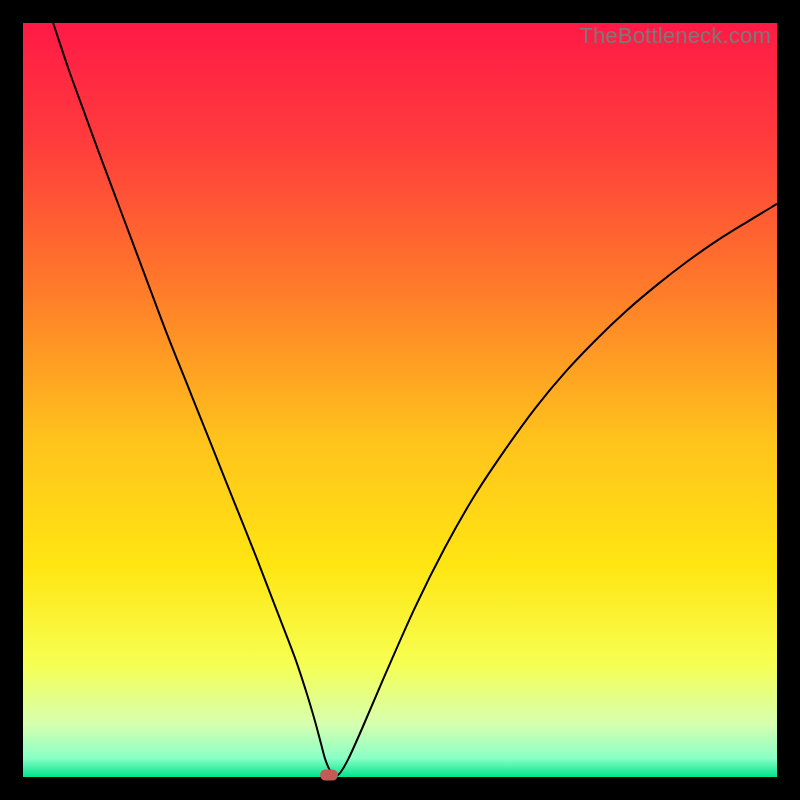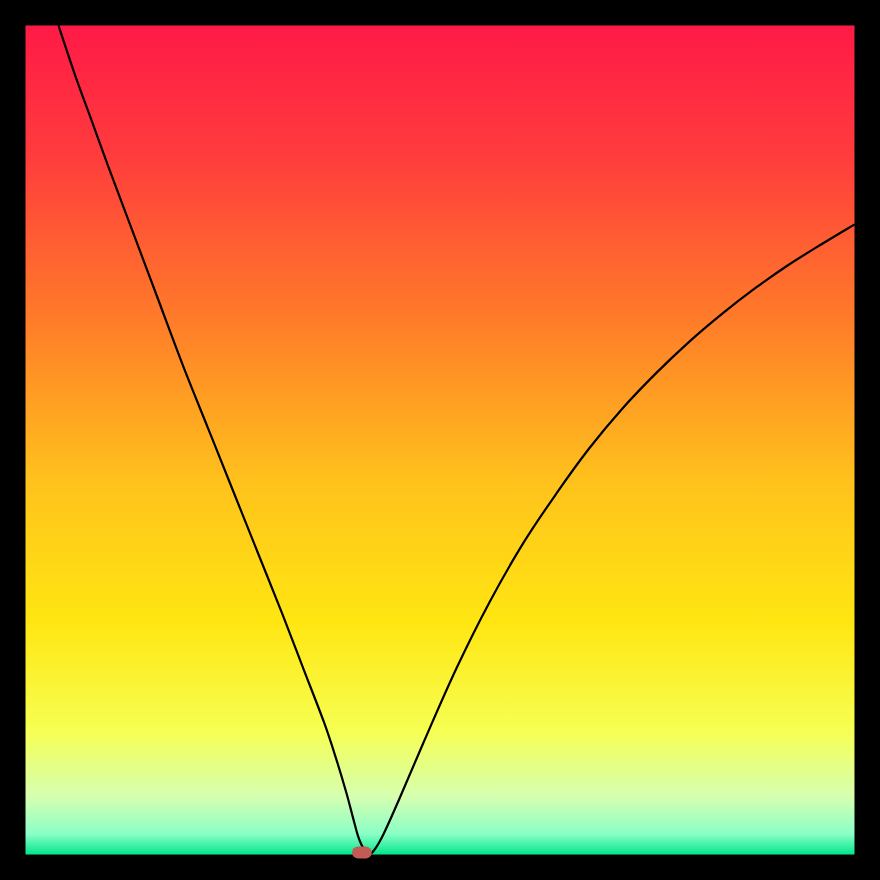--- a/index.html
+++ b/index.html
@@ -74,14 +74,15 @@
     </defs>
     <rect x="0" y="0" width="754" height="754" fill="url(#bg-grad)"></rect>
   </svg>
 
   <svg class="curve" viewBox="0 0 754 754" preserveAspectRatio="none">
     <path id="curve-path" d="M 30.16 0.00 C 32.67 7.54, 40.21 30.79, 45.24 45.24 C 50.27 59.69, 55.29 72.89, 60.32 86.71 C 65.35 100.53, 69.12 111.22, 75.40 128.18 C 81.68 145.15, 90.48 168.39, 98.02 188.50 C 105.56 208.61, 113.10 228.71, 120.64 248.82 C 128.18 268.93, 135.72 289.66, 143.26 309.14 C 150.80 328.62, 158.34 346.84, 165.88 365.69 C 173.42 384.54, 180.96 403.39, 188.50 422.24 C 196.04 441.09, 203.58 459.94, 211.12 478.79 C 218.66 497.64, 226.83 517.75, 233.74 535.34 C 240.65 552.93, 246.31 568.01, 252.59 584.35 C 258.87 600.69, 266.41 619.54, 271.44 633.36 C 276.47 647.18, 279.36 656.61, 282.75 667.29 C 286.14 677.97, 289.28 688.65, 291.80 697.45 C 294.31 706.25, 296.07 713.54, 297.83 720.07 C 299.59 726.60, 300.85 732.13, 302.35 736.66 C 303.86 741.18, 305.12 744.58, 306.88 747.21 C 308.64 749.85, 311.15 752.12, 312.91 752.49 C 314.67 752.87, 315.30 752.37, 317.43 749.48 C 319.57 746.59, 322.08 742.56, 325.73 735.15 C 329.37 727.74, 333.27 718.81, 339.30 704.99 C 345.33 691.17, 353.12 672.32, 361.92 652.21 C 370.72 632.10, 382.03 605.71, 392.08 584.35 C 402.13 562.99, 412.19 542.88, 422.24 524.03 C 432.29 505.18, 442.35 487.59, 452.40 471.25 C 462.45 454.91, 472.51 440.46, 482.56 426.01 C 492.61 411.56, 502.67 397.48, 512.72 384.54 C 522.77 371.60, 532.83 359.66, 542.88 348.35 C 552.93 337.04, 562.99 326.73, 573.04 316.68 C 583.09 306.63, 593.15 297.08, 603.20 288.03 C 613.25 278.98, 623.31 270.56, 633.36 262.39 C 643.41 254.22, 653.47 246.43, 663.52 239.02 C 673.57 231.60, 683.63 224.57, 693.68 217.91 C 703.73 211.25, 713.79 205.21, 723.84 199.06 C 733.89 192.90, 748.97 183.98, 754.00 180.96" fill="none" stroke="#000000" stroke-width="2"></path>
   </svg>
 
   <div class="marker" id="marker" style="left: 306.124px; top: 751.738px; background: rgb(196, 90, 84);"></div>
 
+  <div class="watermark">TheBottleneck.com</div>
 
 </div>
 
 </body></html>

